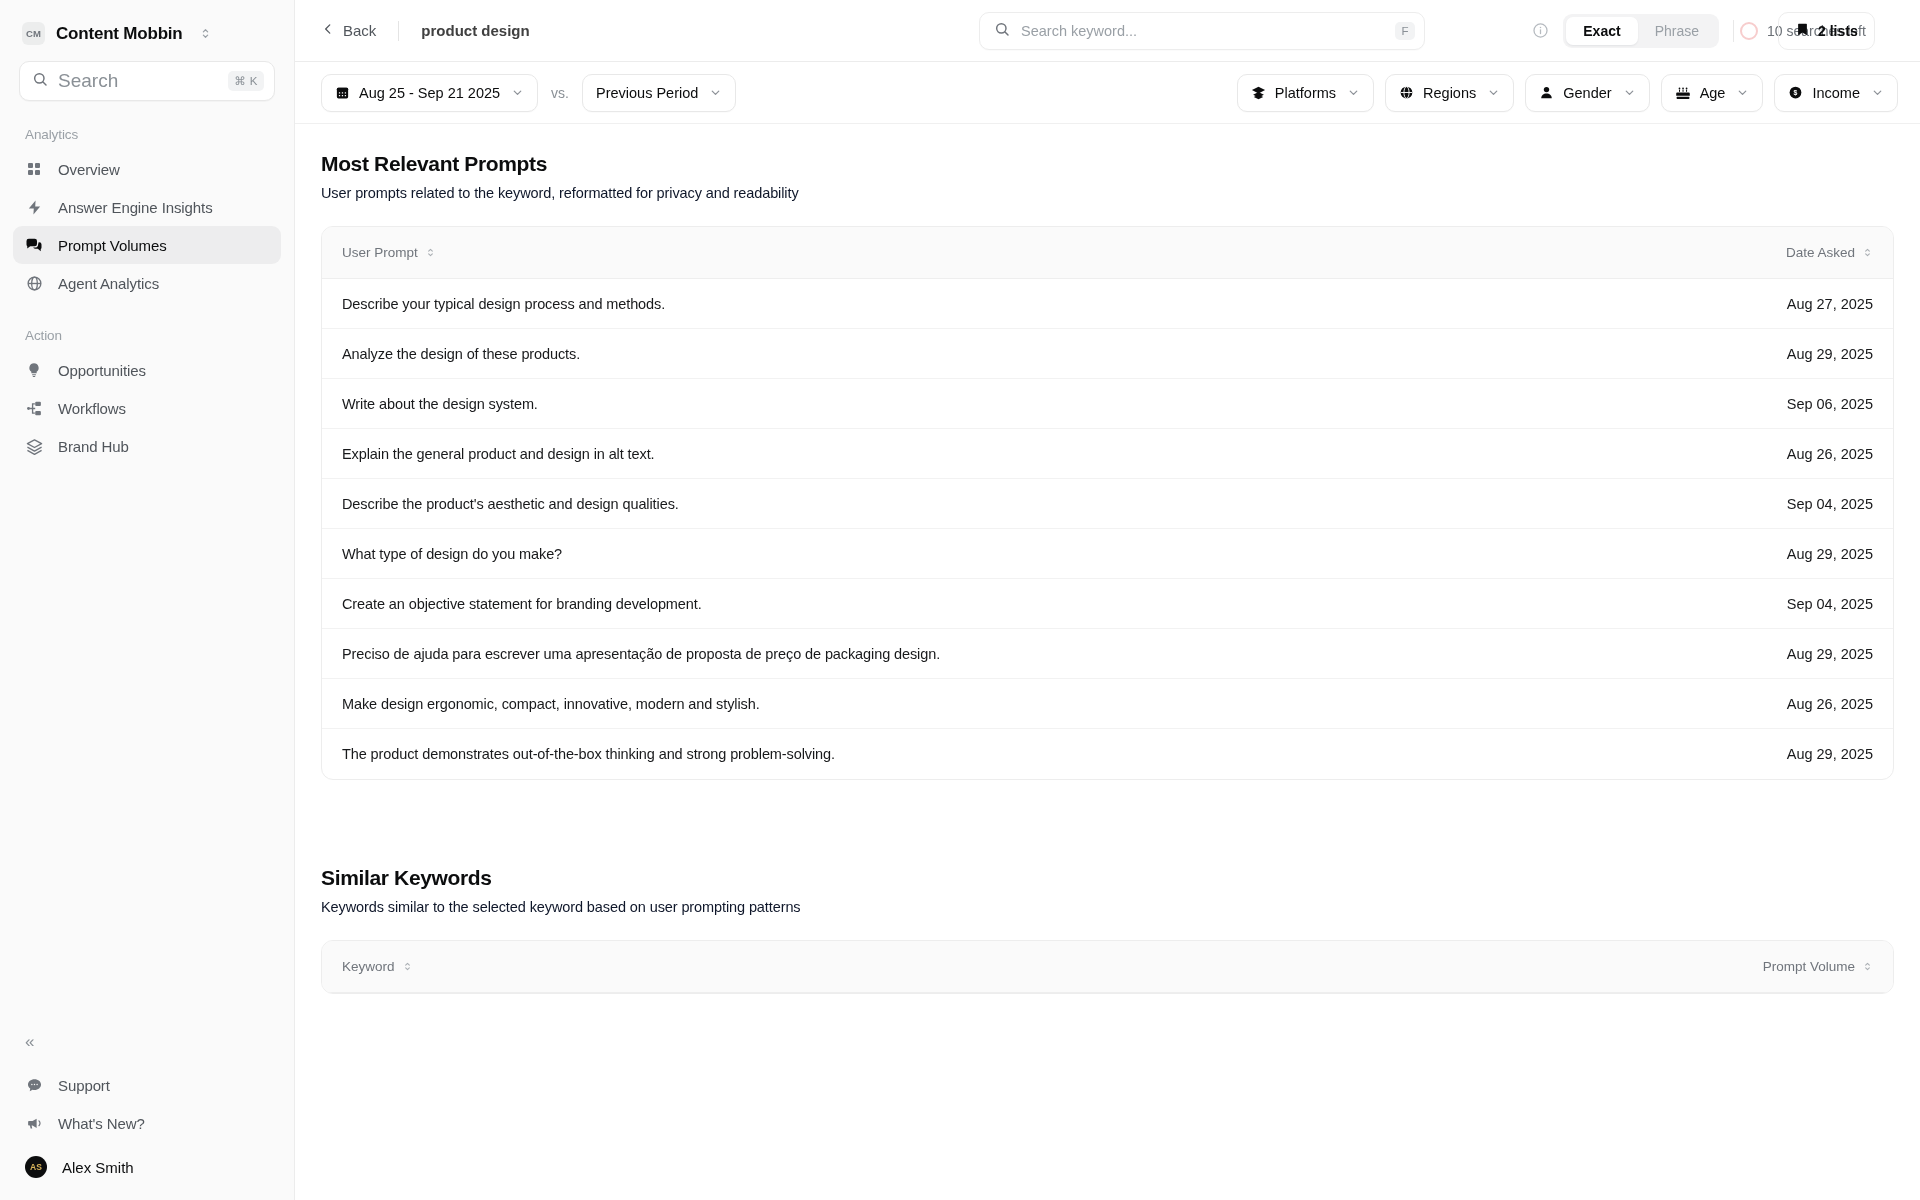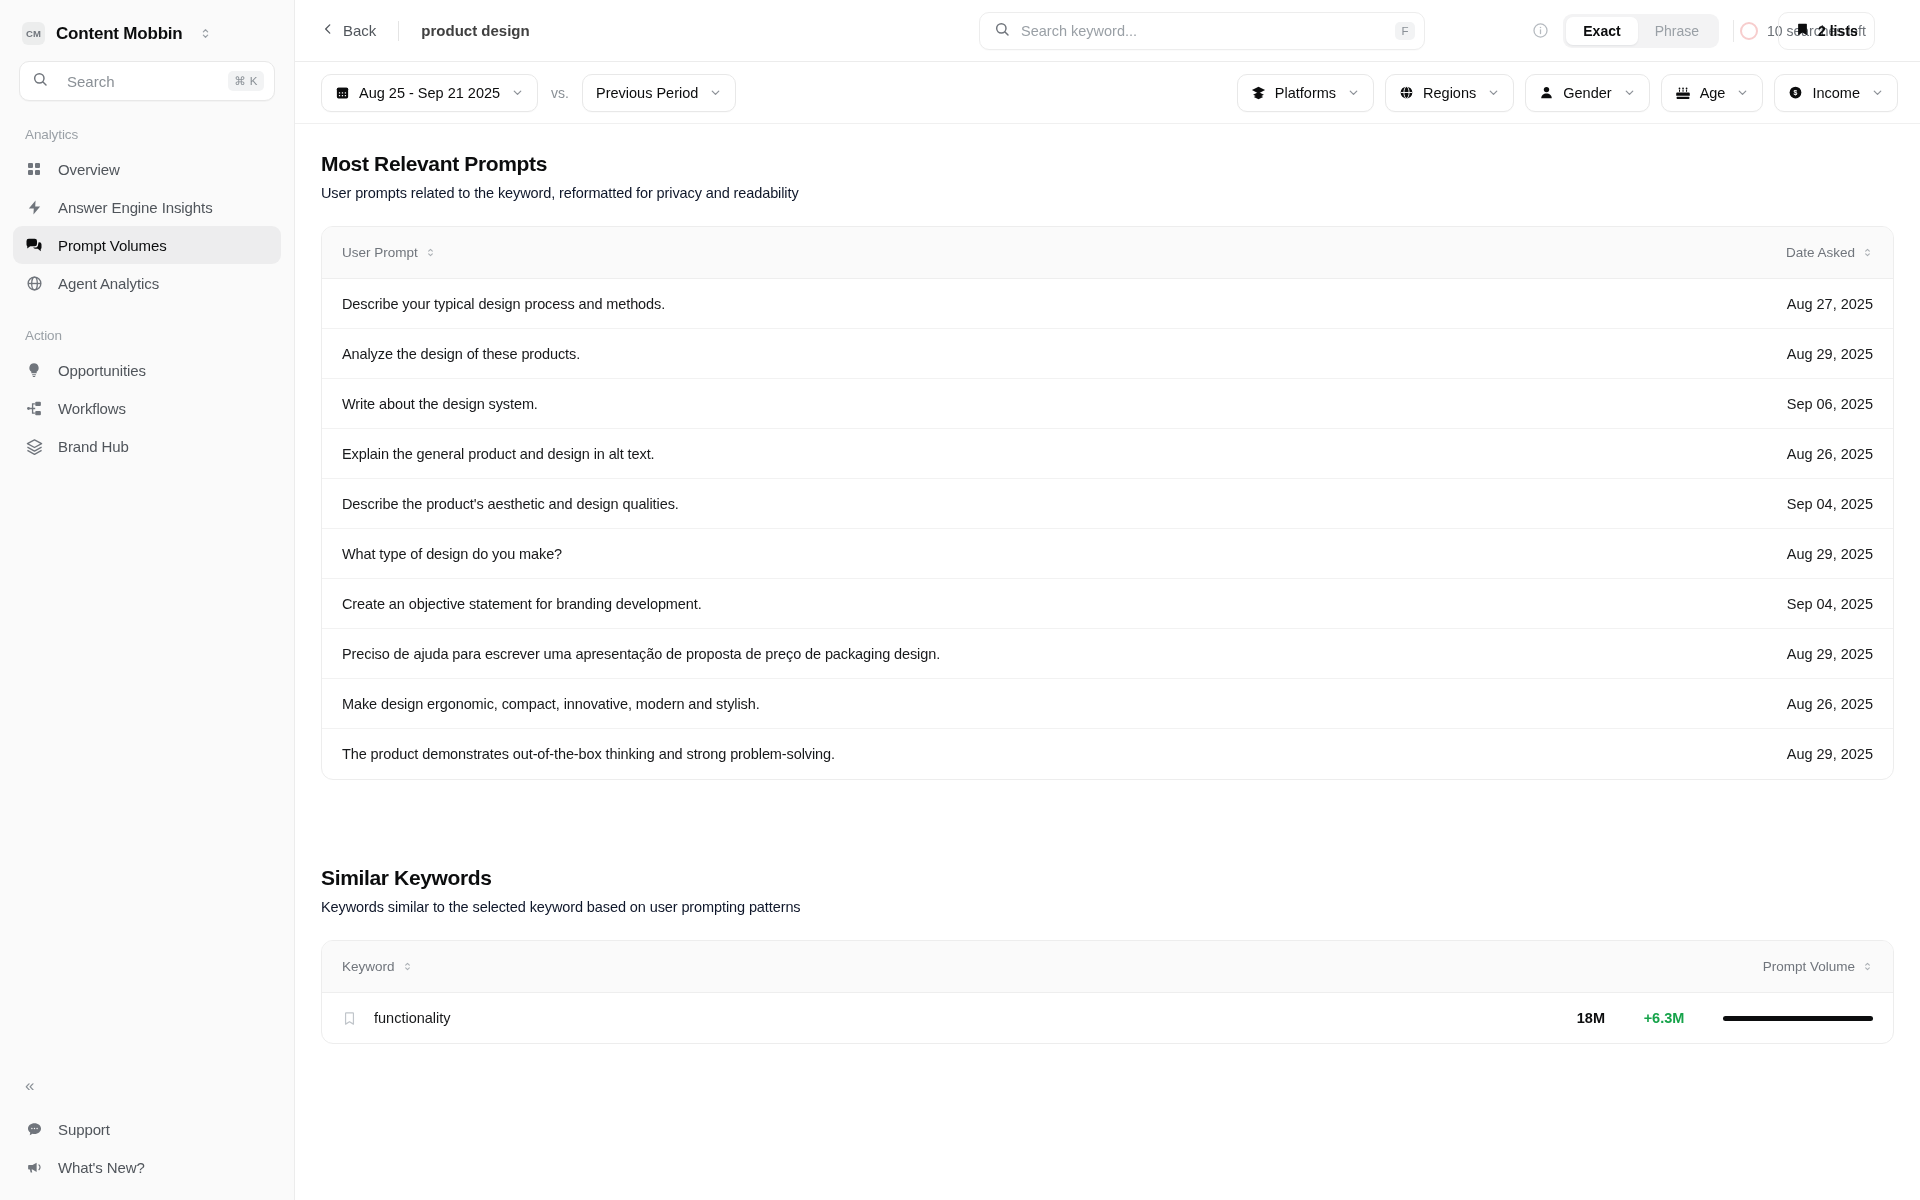--- a/index.html
+++ b/index.html
@@ -35,21 +35,21 @@
   .ws-caret { margin-left: 5px; color: #9aa0a6; display: flex; }
 
   .search-box {
     margin: 2px 19px 0 19px;
     height: 40px; background: #ffffff;
     border: 1px solid #e8e8e8; border-radius: 10px;
     display: flex; align-items: center; gap: 10px;
     padding: 0 10px 0 12px;
     box-shadow: 0 1px 1px rgba(16,24,40,.03);
   }
-  .search-box .ph { flex: 1; font-size: 15px; color: #8a9096; margin-left: 9px; }
+  .search-box .ph { flex: 1; font-size: 19px; color: #8a9096; }
   .kbd {
     font-size: 11.5px; color: #8a9096; background: #f2f3f4;
     padding: 3px 6px; border-radius: 5px; letter-spacing: .5px;
   }
 
   .nav-section-label {
     font-size: 13.5px; color: #9aa0a6;
     padding: 26px 0 8px 25px; letter-spacing: -.1px;
   }
   .nav-item {
@@ -314,20 +314,24 @@
       <div class="nav-item">
         <span class="ico">
           <svg width="17" height="17" viewBox="0 0 24 24" fill="currentColor">
               <path d="M3 9.6v4.2c0 .6.5 1.1 1.1 1.1h1.4l1 4.1h2.3l-.9-4.1h1.3l5.8 3.4V5.3L9.2 8.5H4.1c-.6 0-1.1.5-1.1 1.1z"></path>
               <path d="M18.3 8.3a4.6 4.6 0 0 1 0 6.8" fill="none" stroke="currentColor" stroke-width="1.7" stroke-linecap="round"></path>
             </svg>
         </span>
         <span>What's New?</span>
       </div>
 
+      <div class="user-row">
+        <div class="avatar">AS</div>
+        <span class="user-name">Alex Smith</span>
+      </div>
     </div>
   </aside>
 
   <div class="main">
 
     <header class="topbar">
       <div class="back-btn">
         <span>
           <svg width="14" height="14" viewBox="0 0 24 24" fill="none" stroke="currentColor" stroke-width="2.2" stroke-linecap="round" stroke-linejoin="round">
               <polyline points="15 5 8 12 15 19"></polyline>
@@ -592,30 +596,17 @@
             <span>Prompt Volume</span>
             <span class="sort-ico">
               <svg width="11" height="11" viewBox="0 0 24 24" fill="none" stroke="currentColor" stroke-width="2.3" stroke-linecap="round" stroke-linejoin="round">
                   <polyline points="8 9 12 5 16 9"></polyline>
                   <polyline points="16 15 12 19 8 15"></polyline>
                 </svg>
             </span>
           </div>
         </div>
 
-        <div class="kw-row">
-          <span class="bm-ico">
-            <svg width="15" height="15" viewBox="0 0 24 24" fill="none" stroke="currentColor" stroke-width="1.9" stroke-linejoin="round">
-                <path d="M6.5 3h11a.8.8 0 0 1 .8.8V21l-6.3-3.9L5.7 21V3.8A.8.8 0 0 1 6.5 3z"></path>
-              </svg>
-          </span>
-          <span class="kw-name">functionality</span>
-          <span class="kw-right">
-            <span class="kw-vol">18M</span>
-            <span class="kw-delta" id="kwdelta" style="color: rgb(22, 163, 74);">+6.3M</span>
-            <span class="kw-bar" id="kwbar" style="width: 150px;"></span>
-          </span>
-        </div>
       </div>
 
     </div>
   </div>
 </div>
 
 </body></html>

